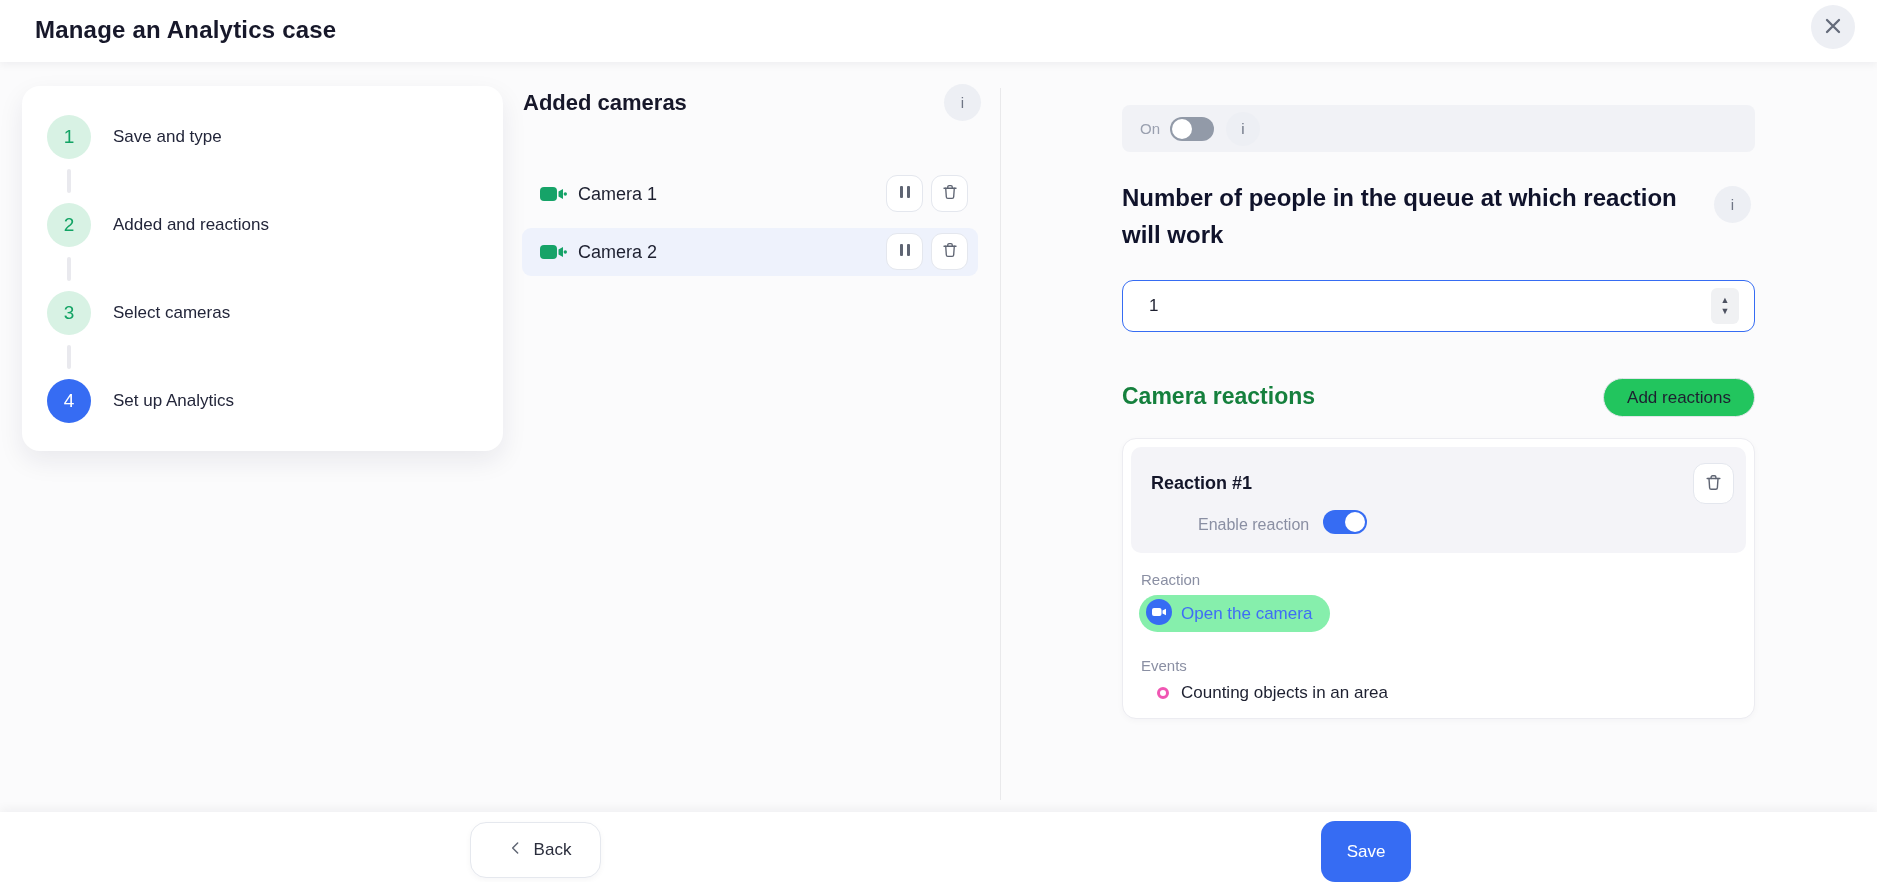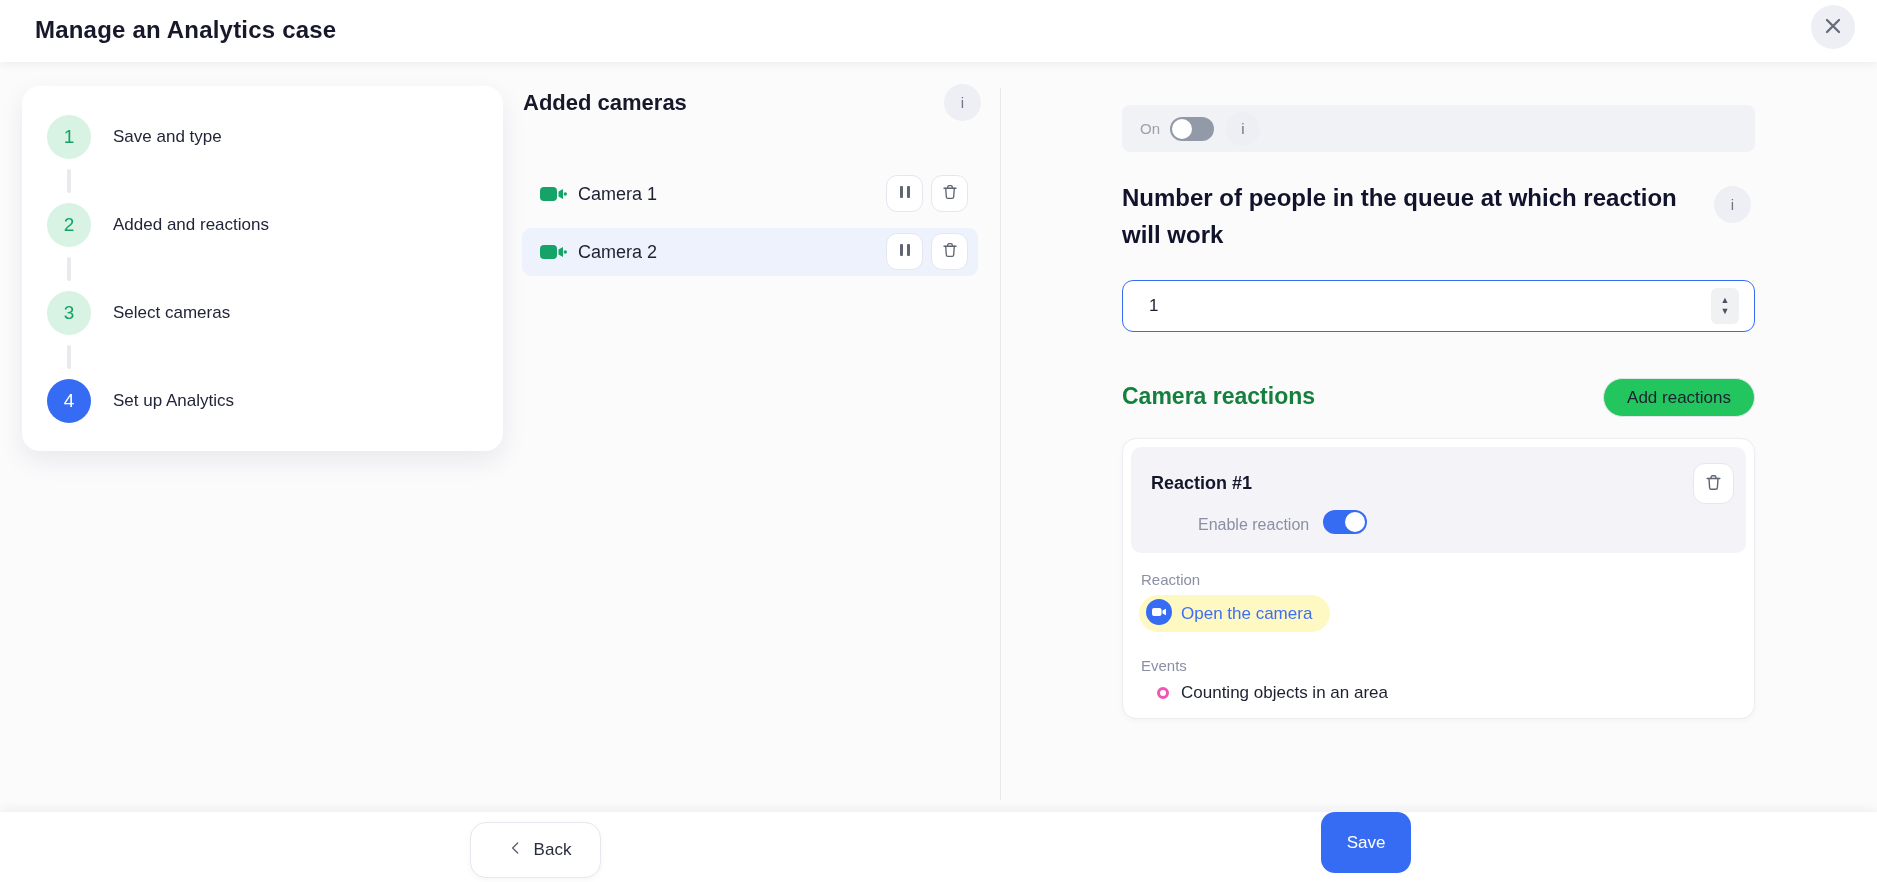--- a/index.html
+++ b/index.html
@@ -116,42 +116,42 @@
   }
   .reaction-card-head {
     position:absolute; top:8px; left:8px; right:8px; height:106px; background:#f4f4f8; border-radius:10px;
   }
   .reaction-title { position:absolute; left:20px; top:26px; font-size:18px; font-weight:700; color:#14162a; }
   .reaction-trash { position:absolute; right:12px; top:16px; width:41px; height:41px; border-radius:12px; }
   .enable-row { position:absolute; left:20px; top:63px; display:flex; align-items:flex-end;margin-left:47px; }
   .enable-label { font-size:16px; color:#8a8fa3; margin-right:14px; }
   .field-label { position:absolute; left:18px; font-size:15px; color:#8a8fa3; }
   .reaction-chip {
-    position:absolute; left:16px; top:156px; height:37px; background:#fef9c3; border-radius:19px;
+    position:absolute; left:16px; top:156px; height:37px; background:#86efac; border-radius:19px;
     border:none; cursor:pointer; display:flex; align-items:center; padding:0 18px 0 7px; gap:9px;
   }
   .reaction-chip-label { font-size:17px; color:#3f6df5; }
   .event-row { position:absolute; left:34px; top:244px; display:flex; align-items:center; gap:12px; }
   .event-ring { width:12px; height:12px; border:3px solid #f056b3; border-radius:50%; flex:0 0 auto; }
   .event-label-text { font-size:17px; color:#1d2030; }
 
   
   .footer {
     position:absolute; left:0; right:0; bottom:0; height:70px; background:#ffffff;
     box-shadow:0 -3px 10px rgba(20,20,40,.05);
   }
   .back-btn {
     position:absolute; left:470px; top:10px; width:131px; height:56px; background:#fff;
     border:1px solid #e5e8ee; border-radius:16px; cursor:pointer; display:flex; align-items:center;
     justify-content:center; gap:10px; font-family:"Liberation Sans", sans-serif; font-size:17px; color:#2a2d3c;
     box-shadow:0 2px 6px rgba(25,30,60,.04);
     padding-left:8px;
   }
   .save-btn {
-    position:absolute; left:1321px; top:0; width:90px; height:61px; background:#366cf3;
+    position:absolute; left:1321px; top:9px; width:90px; height:61px; background:#366cf3;
     border:none; border-radius:14px; cursor:pointer; color:#fff; font-family:"Liberation Sans", sans-serif;
     font-size:17px;
   }
 </style>
 </head>
 <body>
 
 <div class="header">
   <div class="header-title">Manage an Analytics case</div>
   <button class="close-btn">

